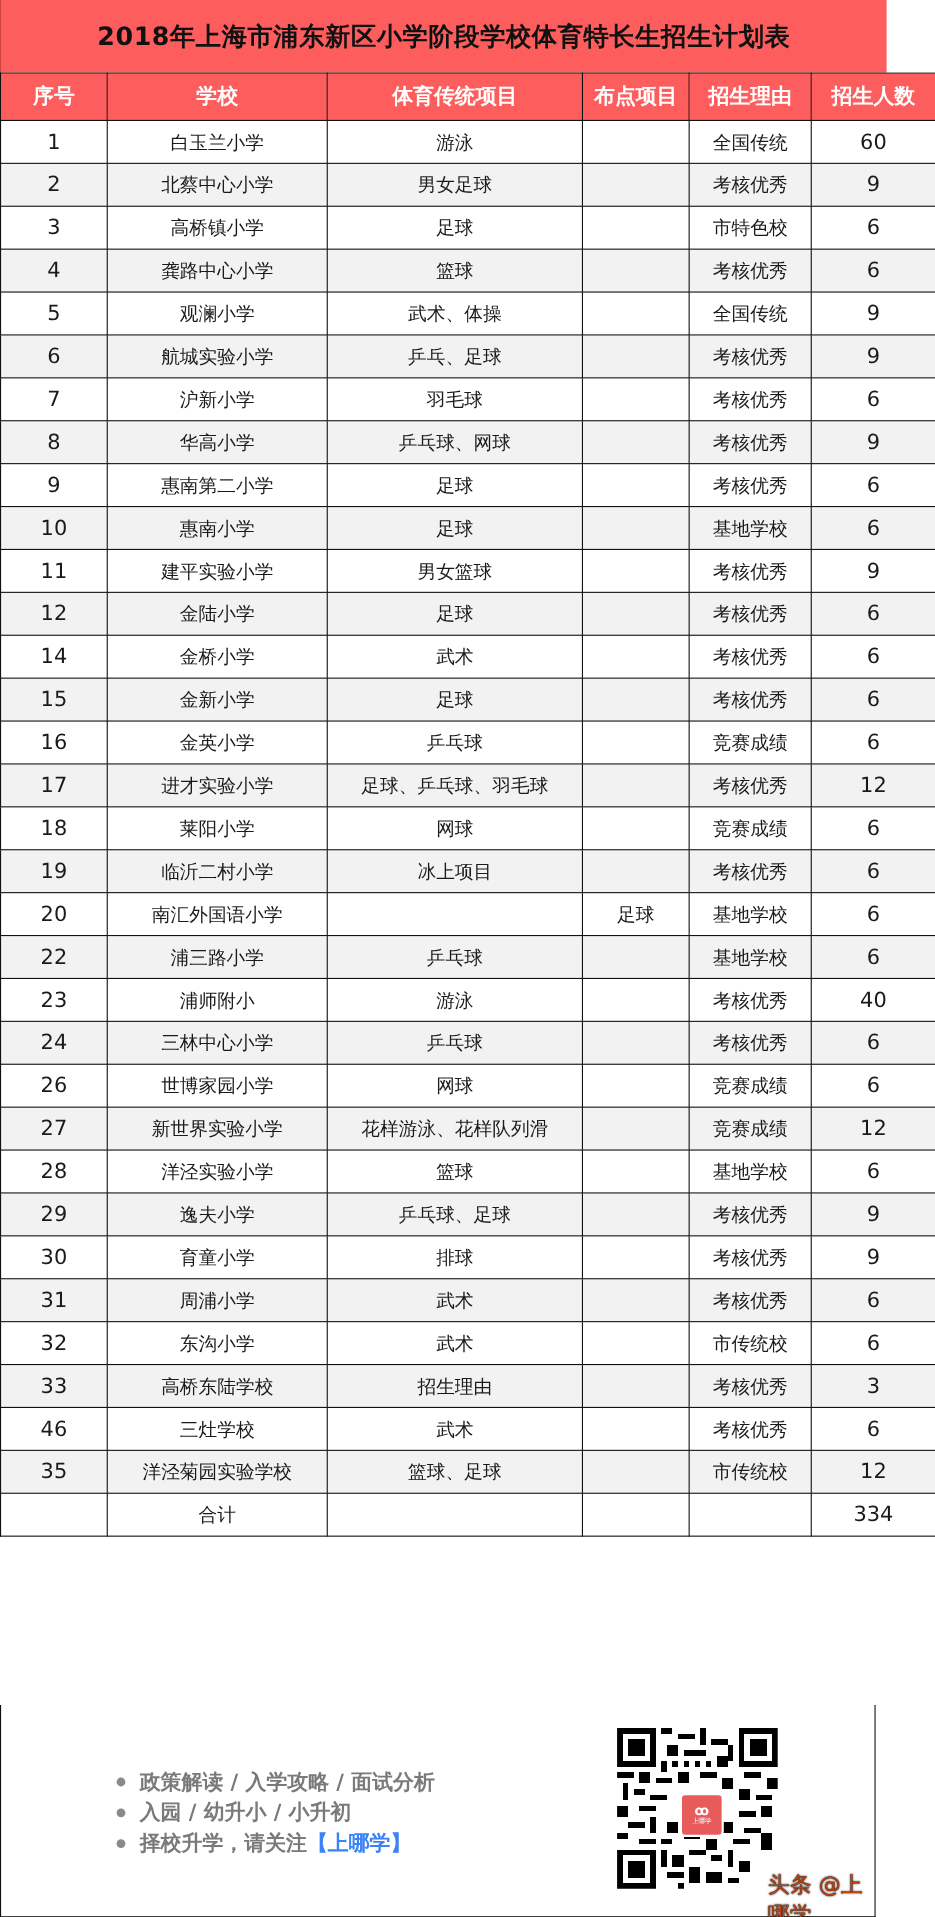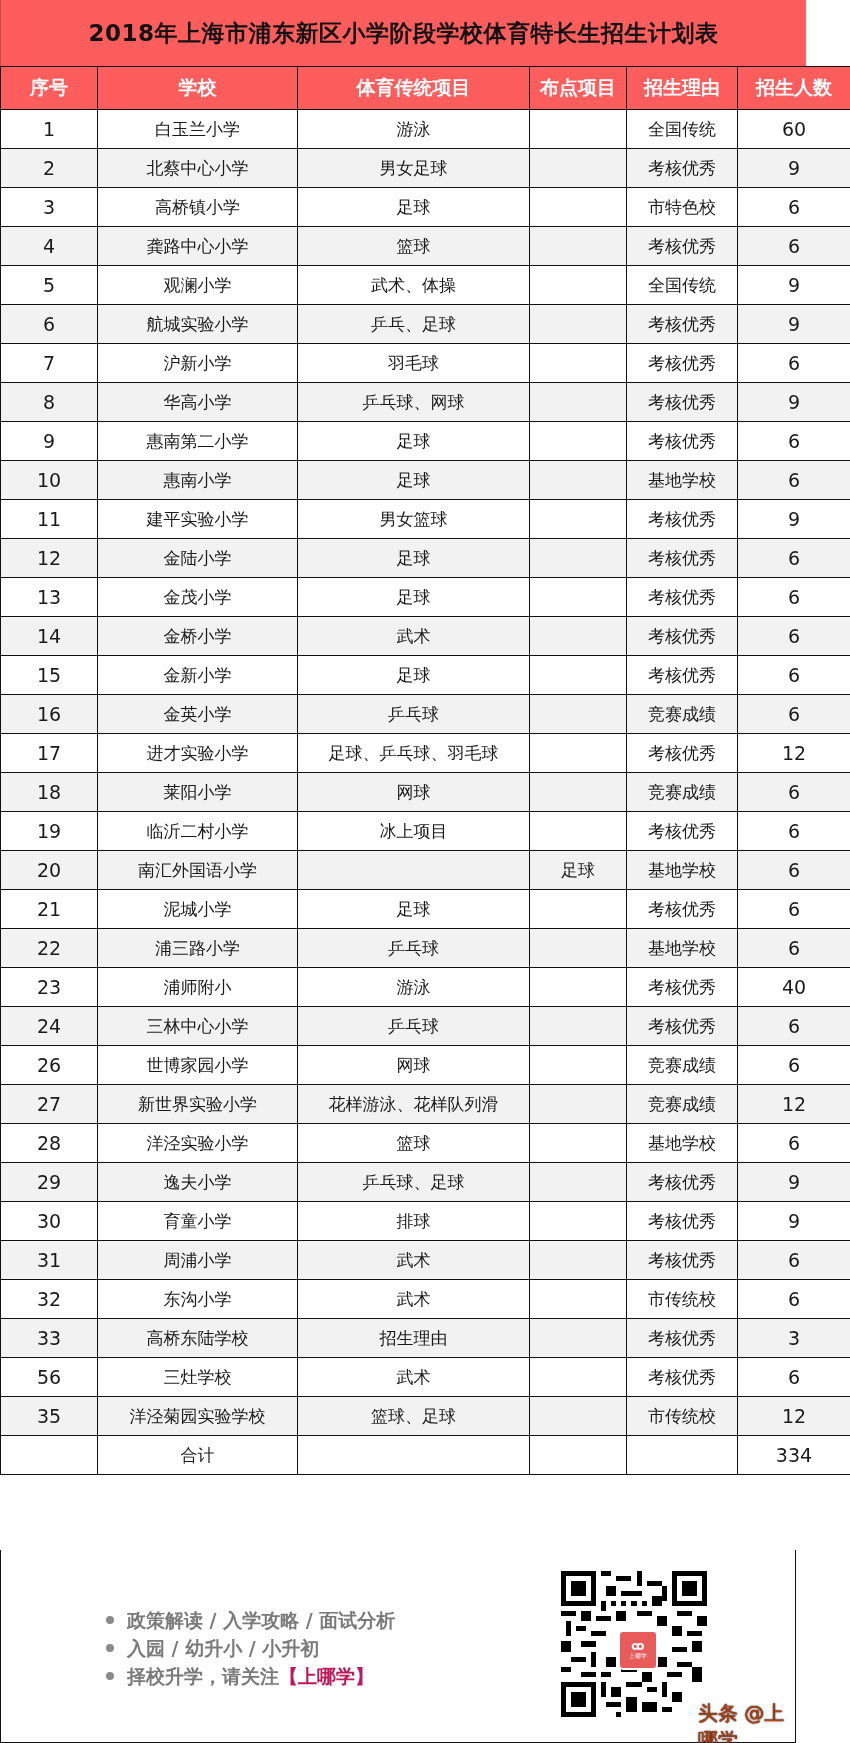--- a/index.html
+++ b/index.html
@@ -15,21 +15,21 @@
   table.plan thead th { background:#fe5d5d; color:#ffffff; font-weight:bold; font-size:19px; height:42px;margin-top:16px; }
   table.plan td { font-size:17px; color:#1a1a1a; }
   table.plan tbody tr:nth-child(odd) td { background:#ffffff; }
   table.plan tbody tr:nth-child(even) td { background:#f2f2f2; }
   table.plan td.num { font-size:19px; }
   .footer { position:absolute; left:0; top:1550px; width:796px; height:193px; box-sizing:border-box;
             border-left:1.5px solid #111; border-right:1.5px solid #111; border-bottom:1.5px solid #111; background:#fff; }
   .bullets { position:absolute; left:105px; top:56px; margin:0; padding:0; list-style:none; }
   .bullets li { font-size:19px; font-weight:bold; color:#7a7a7a; height:28px; line-height:28px; display:flex; align-items:center; }
   .bullets .dot { display:inline-block; width:8px; height:8px; border-radius:50%; background:#8a8a8a; margin-right:13px; }
-  .bullets .hl { color:#be185d;text-align:center; }
+  .bullets .hl { color:#3b82f6;text-align:center; }
   .qr { position:absolute; left:560px; top:21px; width:146px; height:146px; }
   .qr-logo { position:absolute; left:617px; top:80px; width:36px; height:36px; background:#e85b5b; border-radius:5px;
              border:2px solid #fff; display:flex; flex-direction:column; align-items:center; justify-content:center; color:#fff; }
   .qr-logo .glyph { font-size:12px; line-height:12px; font-weight:bold; }
   .qr-logo .lbl { font-size:6px; line-height:8px; }
   .watermark { position:absolute; left:697px; top:150px; font-size:20px; color:#c2410c; 
                text-shadow:0 0 2px #000, 0 0 1px #000; font-family:"DejaVu Sans",sans-serif; }
 </style>
 </head>
 <body>
@@ -148,28 +148,20 @@
       </tr>
       <tr>
         <td class="num">12</td>
         <td>金陆小学</td>
         <td>足球</td>
         <td></td>
         <td>考核优秀</td>
         <td class="num">6</td>
       </tr>
       <tr>
-        <td class="num">13</td>
-        <td>金茂小学</td>
-        <td>足球</td>
-        <td></td>
-        <td>考核优秀</td>
-        <td class="num">6</td>
-      </tr>
-      <tr>
         <td class="num">14</td>
         <td>金桥小学</td>
         <td>武术</td>
         <td></td>
         <td>考核优秀</td>
         <td class="num">6</td>
       </tr>
       <tr>
         <td class="num">15</td>
         <td>金新小学</td>
@@ -212,28 +204,20 @@
       </tr>
       <tr>
         <td class="num">20</td>
         <td>南汇外国语小学</td>
         <td></td>
         <td>足球</td>
         <td>基地学校</td>
         <td class="num">6</td>
       </tr>
       <tr>
-        <td class="num">21</td>
-        <td>泥城小学</td>
-        <td>足球</td>
-        <td></td>
-        <td>考核优秀</td>
-        <td class="num">6</td>
-      </tr>
-      <tr>
         <td class="num">22</td>
         <td>浦三路小学</td>
         <td>乒乓球</td>
         <td></td>
         <td>基地学校</td>
         <td class="num">6</td>
       </tr>
       <tr>
         <td class="num">23</td>
         <td>浦师附小</td>
@@ -308,21 +292,21 @@
       </tr>
       <tr>
         <td class="num">33</td>
         <td>高桥东陆学校</td>
         <td>招生理由</td>
         <td></td>
         <td>考核优秀</td>
         <td class="num">3</td>
       </tr>
       <tr>
-        <td class="num">56</td>
+        <td class="num">46</td>
         <td>三灶学校</td>
         <td>武术</td>
         <td></td>
         <td>考核优秀</td>
         <td class="num">6</td>
       </tr>
       <tr>
         <td class="num">35</td>
         <td>洋泾菊园实验学校</td>
         <td>篮球、足球</td>

